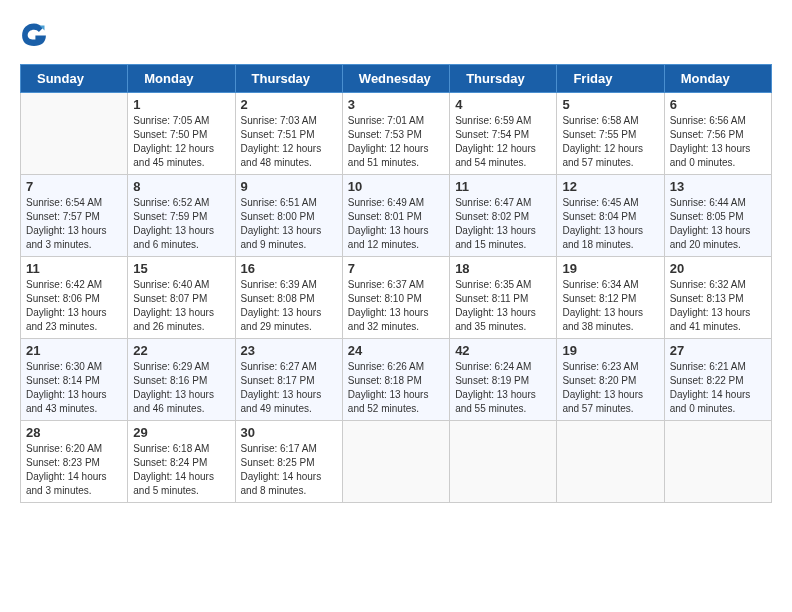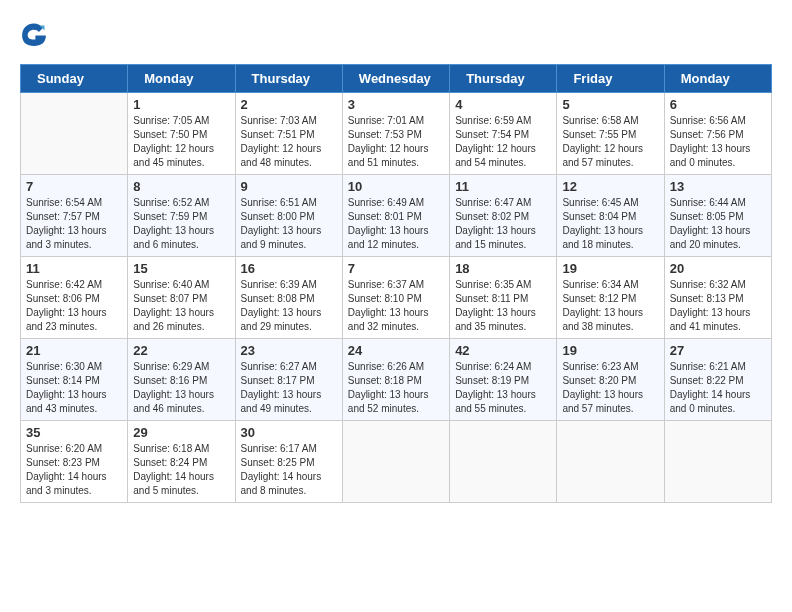--- a/index.html
+++ b/index.html
@@ -236,21 +236,21 @@
           <div class="day-number">19</div>
           <div class="day-info">Sunrise: 6:23 AM<br>Sunset: 8:20 PM<br>Daylight: 13 hours and 57 minutes.</div>
         </td>
         <td>
           <div class="day-number">27</div>
           <div class="day-info">Sunrise: 6:21 AM<br>Sunset: 8:22 PM<br>Daylight: 14 hours and 0 minutes.</div>
         </td>
       </tr>
       <tr>
         <td>
-          <div class="day-number">35</div>
+          <div class="day-number">28</div>
           <div class="day-info">Sunrise: 6:20 AM<br>Sunset: 8:23 PM<br>Daylight: 14 hours and 3 minutes.</div>
         </td>
         <td>
           <div class="day-number">29</div>
           <div class="day-info">Sunrise: 6:18 AM<br>Sunset: 8:24 PM<br>Daylight: 14 hours and 5 minutes.</div>
         </td>
         <td>
           <div class="day-number">30</div>
           <div class="day-info">Sunrise: 6:17 AM<br>Sunset: 8:25 PM<br>Daylight: 14 hours and 8 minutes.</div>
         </td>

